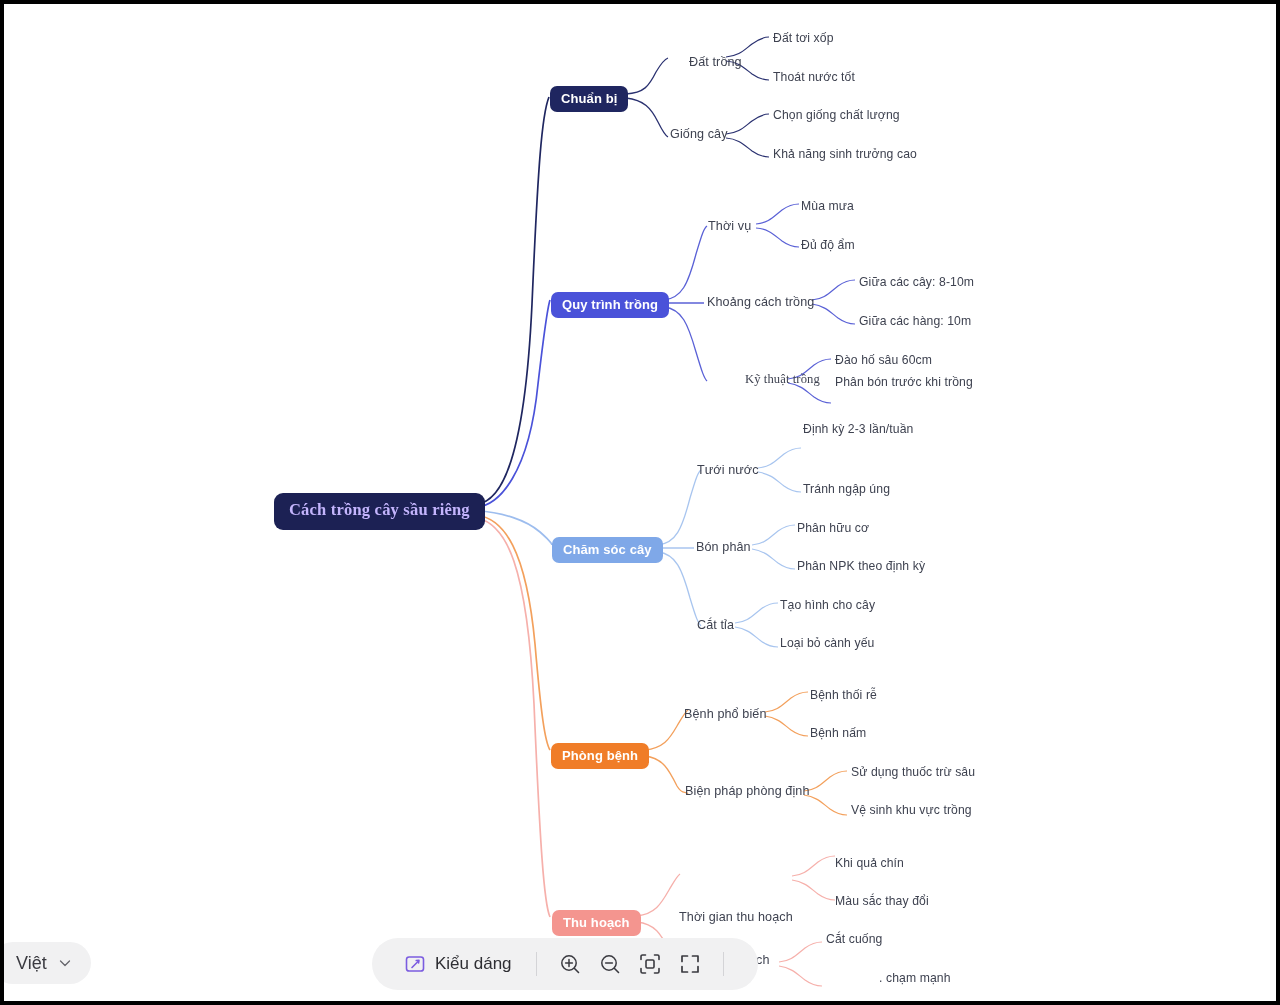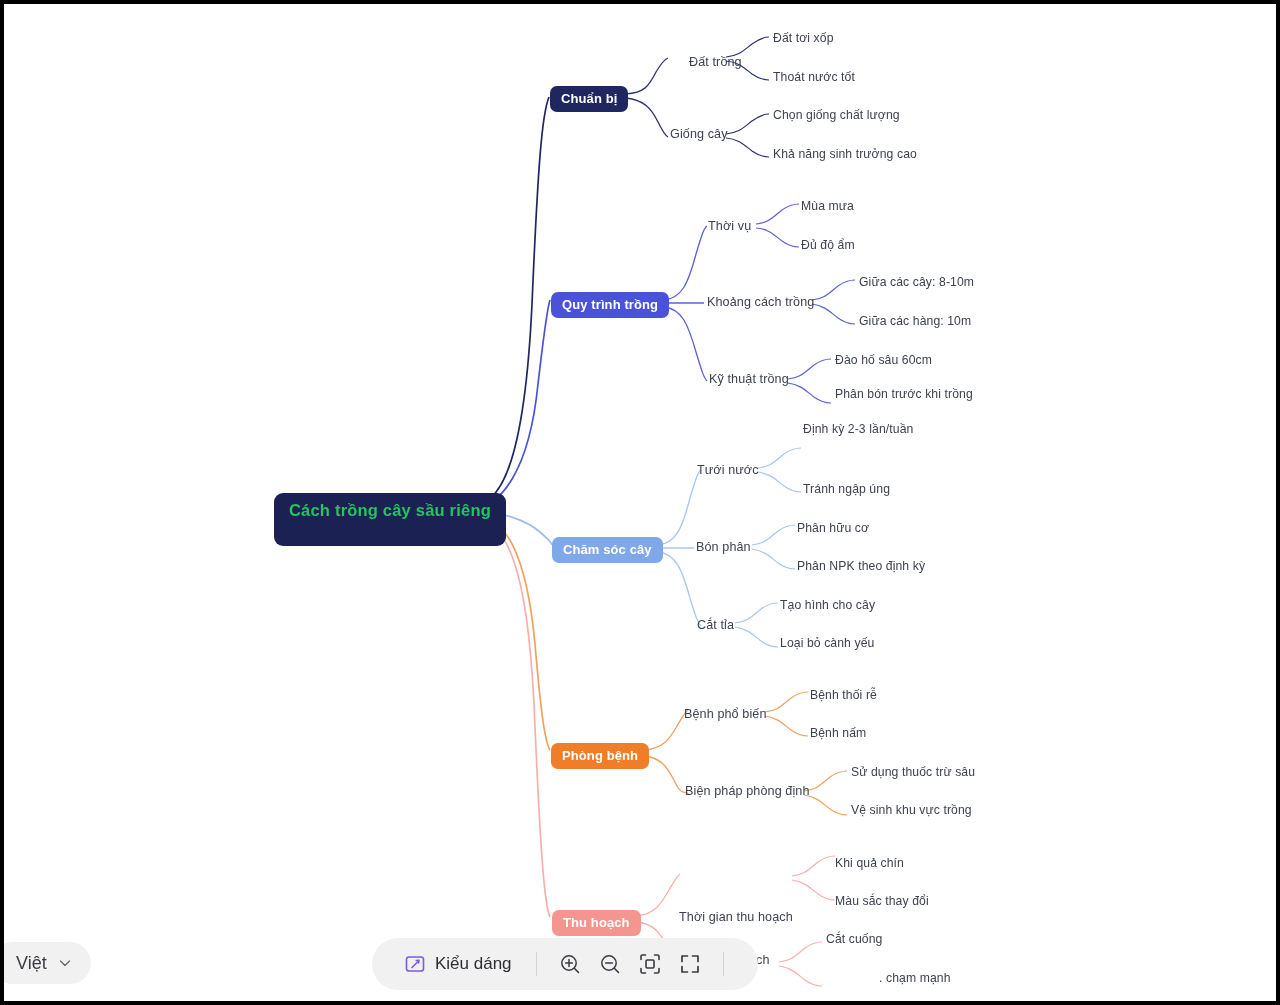--- a/index.html
+++ b/index.html
@@ -30,26 +30,27 @@
   }
 
   
   .node {
     position: absolute;
     white-space: nowrap;
     line-height: 1;
   }
   .root-node {
     background: #1c2154;
-    color: #22c55e;
+    color: #c4b5fd;
     font-weight: bold;
     font-size: 16.5px;
-    padding: 9px 15px 27px 15px;
+    padding: 9px 15px 11px 15px;
     border-radius: 9px;
     letter-spacing: .2px;
+    font-family: Liberation Serif, serif;
   }
   .main-node {
     color: #ffffff;
     font-weight: bold;
     font-size: 13px;
     padding: 6px 11px 7px 11px;
     border-radius: 7px;
     letter-spacing: .1px;
   }
   .sub-node {
@@ -230,27 +231,27 @@
     </div>
     <div class="node sub-node" style="left:703px; top:292px;">
       <span>Khoảng cách trồng</span>
     </div>
     <div class="node leaf-node" style="left:855px; top:272px;">
       <span>Giữa các cây: 8-10m</span>
     </div>
     <div class="node leaf-node" style="left:855px; top:311px;">
       <span>Giữa các hàng: 10m</span>
     </div>
-    <div class="node sub-node" style="left:705px; top:369px;">
+    <div class="node sub-node" style="left:741px; top:369px;font-family:Liberation Serif, serif;">
       <span>Kỹ thuật trồng</span>
     </div>
     <div class="node leaf-node" style="left:831px; top:350px;">
       <span>Đào hố sâu 60cm</span>
     </div>
-    <div class="node leaf-node" style="left:831px; top:384px;text-align:right;">
+    <div class="node leaf-node" style="left:831px; top:372px;text-align:right;">
       <span>Phân bón trước khi trồng</span>
     </div>
 
     <div class="node main-node" style="left:548px; top:533px; background:#7fa8e8;">
       <span>Chăm sóc cây</span>
     </div>
     <div class="node sub-node" style="left:693px; top:460px;">
       <span>Tưới nước</span>
     </div>
     <div class="node leaf-node" style="left:799px; top:419px;">

